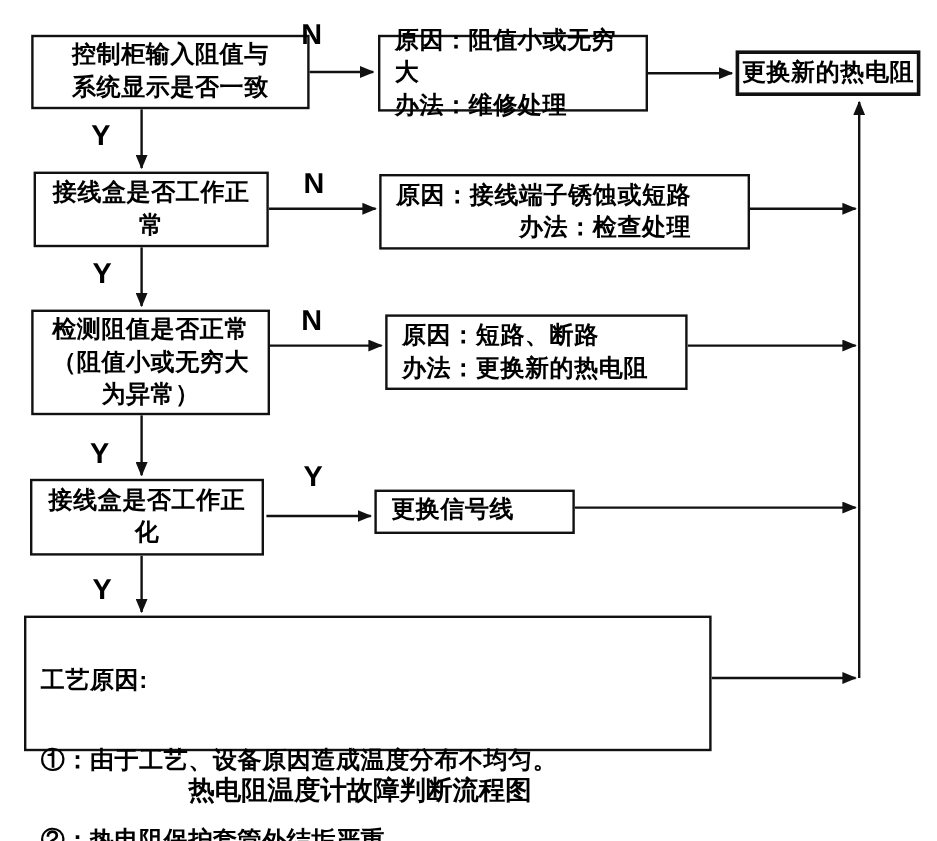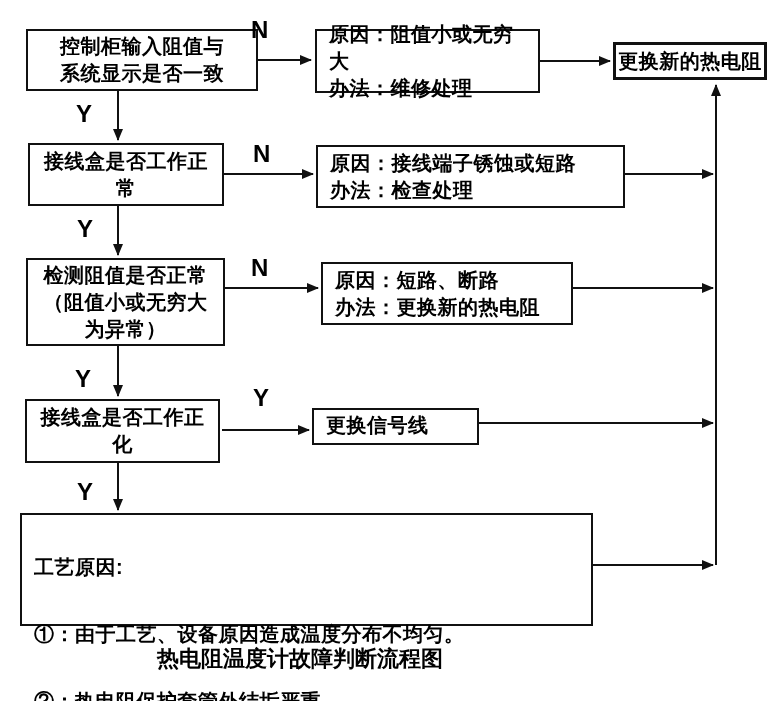--- a/index.html
+++ b/index.html
@@ -72,21 +72,21 @@
     text-align: center;
     font-weight: bold;
     font-size: 22px;
     line-height: 26px;
   }
   
   #q1   { left: 26px;  top: 29px;  width: 232px; height: 62px; }
   #r1   { left: 315px; top: 29px;  width: 225px; height: 64px; }
   #done { left: 613px; top: 42px;  width: 154px; height: 38px; }
   #q2   { left: 28px;  top: 143px; width: 196px; height: 63px; }
-  #r2   { left: 316px; top: 145px; width: 309px; height: 63px; }
+  #r2   { left: 316px; top: 145px; width: 309px; height: 63px; text-align: right; }
   #q3   { left: 26px;  top: 258px; width: 199px; height: 88px; }
   #r3   { left: 321px; top: 262px; width: 252px; height: 63px; }
   #q4   { left: 25px;  top: 399px; width: 195px; height: 64px; }
   #r4   { left: 312px; top: 408px; width: 167px; height: 37px; font-family: Liberation Mono, monospace; }
   #proc { left: 20px;  top: 513px; width: 573px; height: 113px; }
   
   #n1 { left: 251px; top: 18px; }
   #y1 { left: 76px;  top: 102px; }
   #n2 { left: 253px; top: 142px; }
   #y2 { left: 77px;  top: 217px; }

